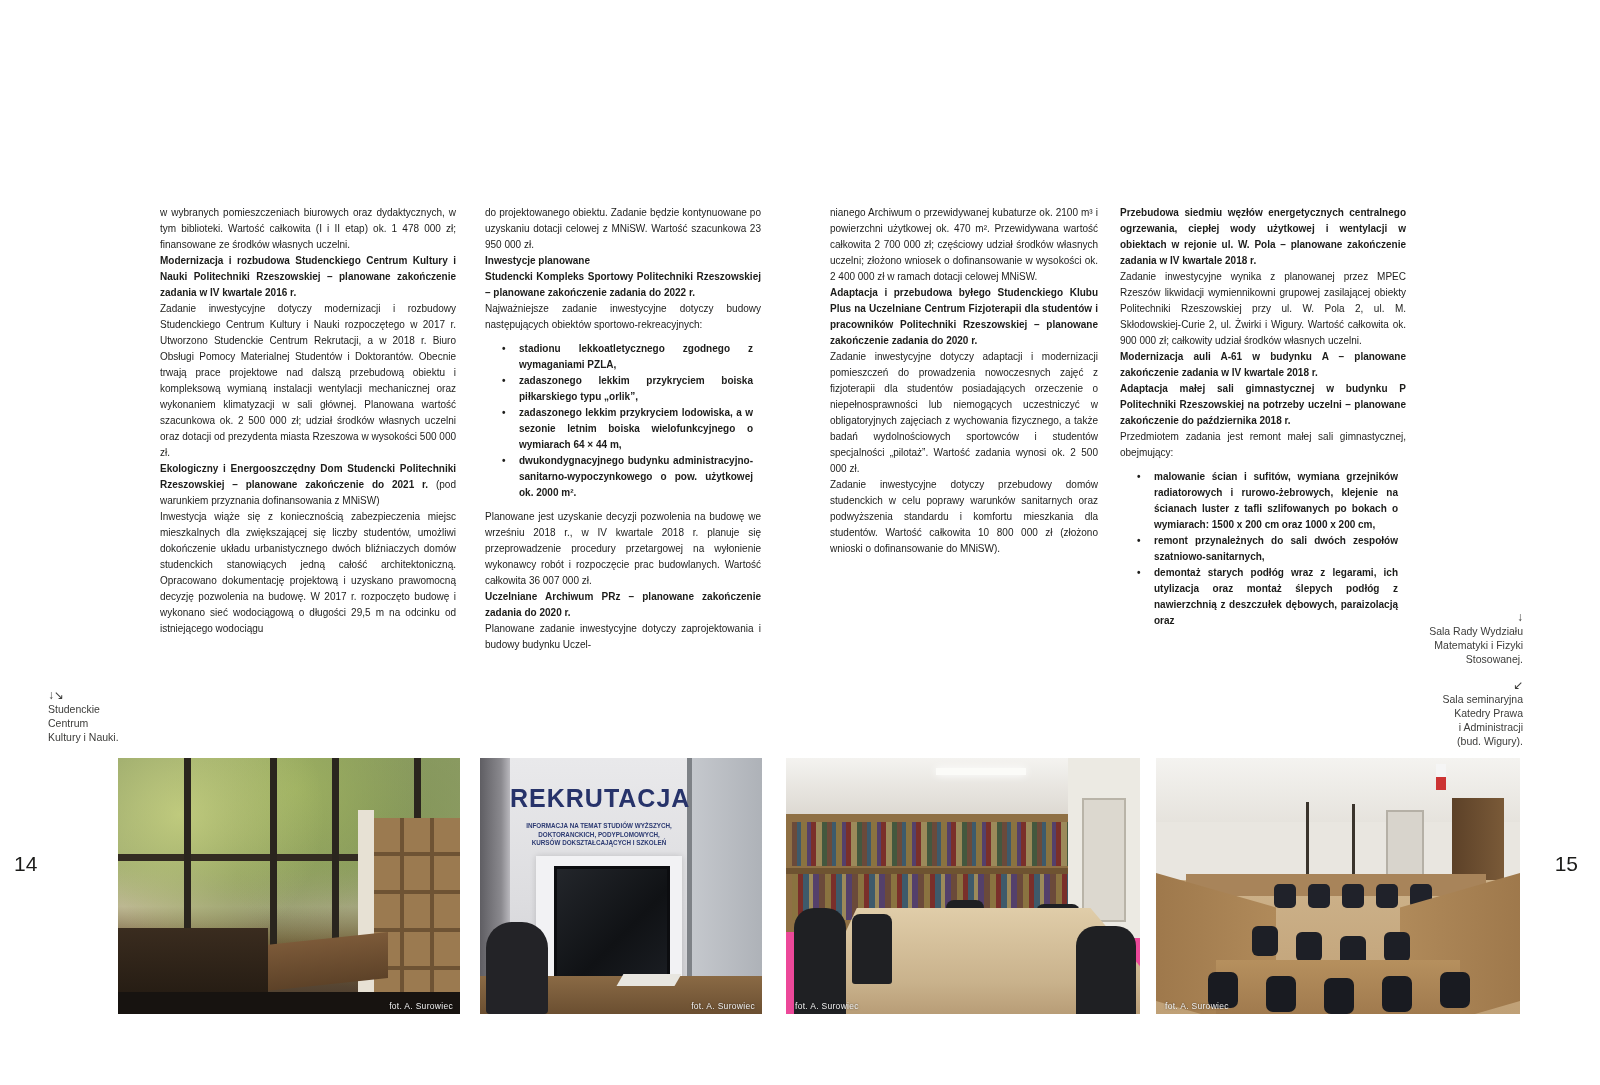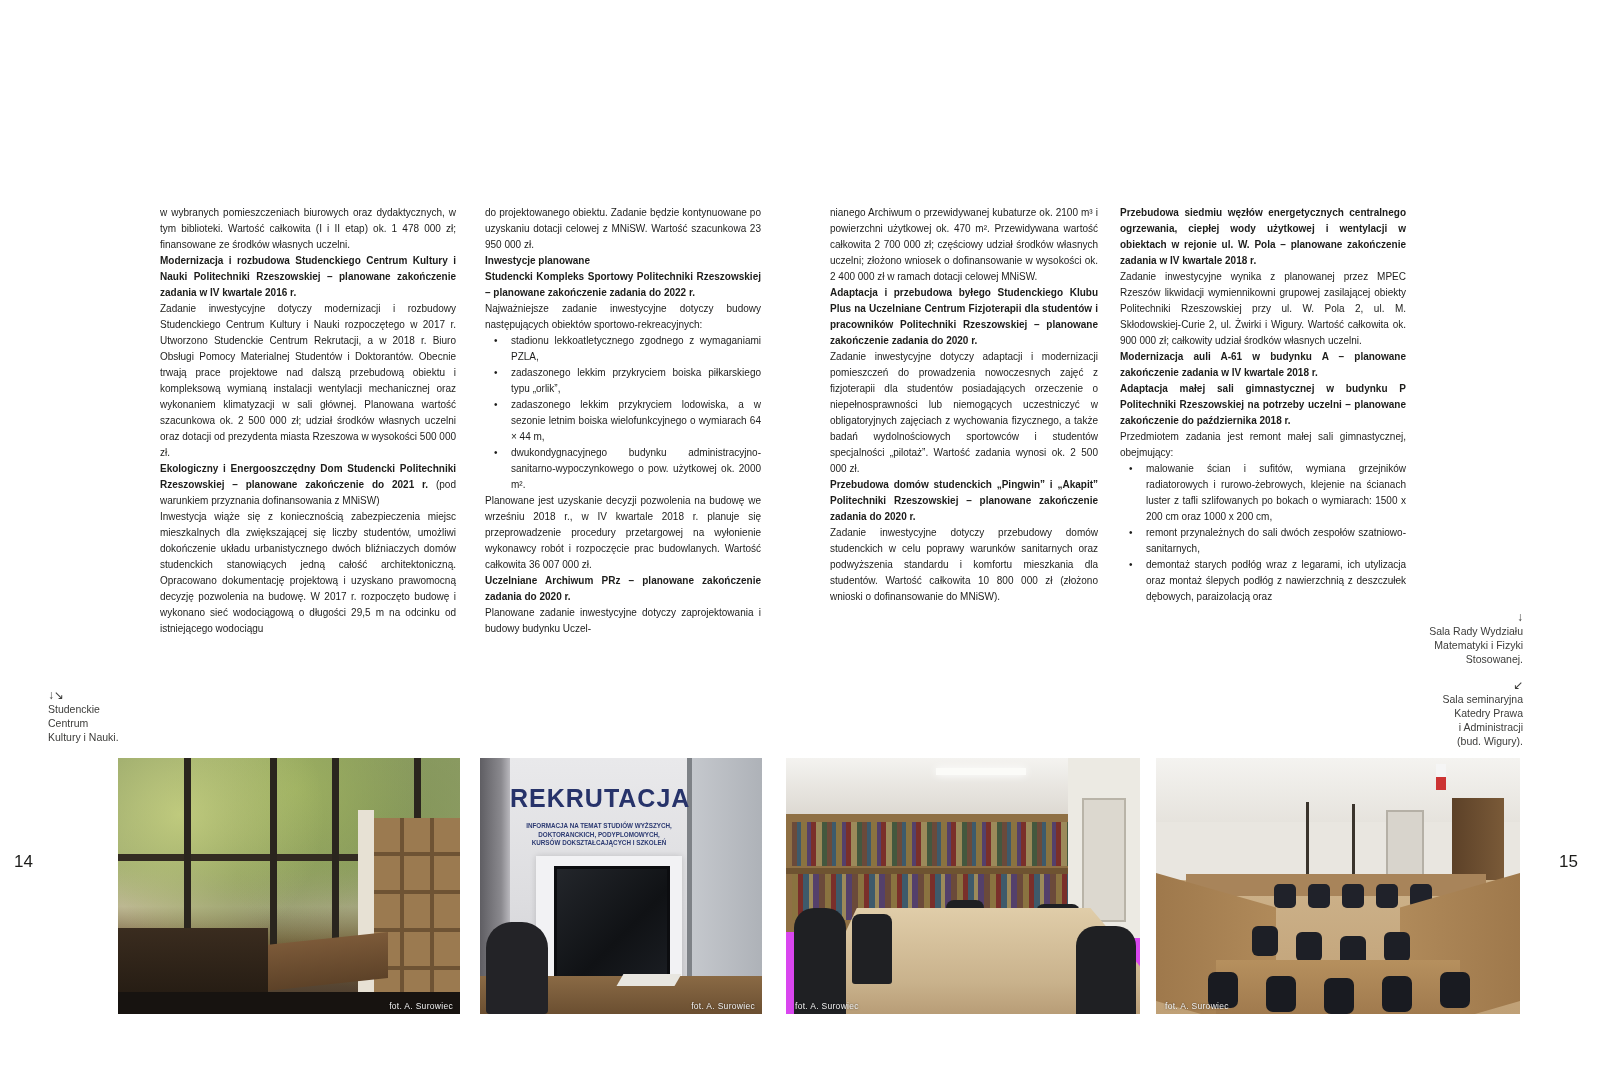--- a/index.html
+++ b/index.html
@@ -6,32 +6,32 @@
   body{
     width:1600px;height:1085px;position:relative;background:#ffffff;
     font-family:"Liberation Sans","DejaVu Sans",sans-serif;color:#1c1c1a;
     overflow:hidden;
   }
   
   .col{position:absolute;top:205px;text-align:justify;font-size:10px;line-height:16px;}
   .col p{margin:0;}
   .gap{margin-top:16px;}
   .h{font-weight:bold;}
-  ul.bullets{margin:0;padding:0;list-style:none;}
+  ul.bullets{margin:8px;padding:0;list-style:none;font-weight:bold;}
   ul.bullets li{position:relative;padding-left:26px;text-align:justify;}
   ul.bullets li::before{content:"\2022";position:absolute;left:9px;top:0;}
   
   .note{position:absolute;font-size:10.5px;line-height:14px;color:#3c3c3a;}
   .note .arrow{font-size:12px;}
   .note-left{text-align:left;}
   .note-right{text-align:right;}
   
-  .pagenum{position:absolute;font-size:17px;color:#1c1c1a;}
-  
-  .photo{position:absolute;top:758px;height:256px;overflow:hidden;background:#d946ef;}
+  .pagenum{position:absolute;font-size:21px;color:#1c1c1a;}
+  
+  .photo{position:absolute;top:758px;height:256px;overflow:hidden;background:#ec4899;}
   .credit{position:absolute;bottom:3px;font-size:8.5px;color:#f2f2f2;text-shadow:0 0 2px rgba(0,0,0,.6);letter-spacing:.3px;}
   .credit.r{right:7px;} .credit.l{left:9px;}
   .ph-el{position:absolute;}
 
   
   #photo1{left:118px;width:342px;}
   .p1-bg{inset:0;background:
     radial-gradient(circle at 18% 22%, rgba(200,210,130,.85), transparent 42%),
     radial-gradient(circle at 52% 12%, rgba(160,180,95,.8), transparent 46%),
     radial-gradient(circle at 78% 28%, rgba(125,145,82,.75), transparent 50%),
@@ -155,21 +155,20 @@
   </ul>
   <p>Planowane jest uzyskanie decyzji pozwolenia na budowę we wrześniu 2018 r., w IV kwartale 2018 r. planuje się przeprowadzenie procedury przetargowej na wyłonienie wykonawcy robót i rozpoczęcie prac budowlanych. Wartość całkowita 36 007 000 zł.</p>
   <p class="h gap">Uczelniane Archiwum PRz – planowane zakończenie zadania do 2020 r.</p>
   <p>Planowane zadanie inwestycyjne dotyczy zaprojektowania i budowy budynku Uczel-</p>
 </div>
 
 <div class="col" style="left:830px;width:268px;">
   <p>nianego Archiwum o przewidywanej kubaturze ok. 2100 m³ i powierzchni użytkowej ok. 470 m². Przewidywana wartość całkowita 2 700 000 zł; częściowy udział środków własnych uczelni; złożono wniosek o dofinansowanie w wysokości ok. 2 400 000 zł w ramach dotacji celowej MNiSW.</p>
   <p class="h gap">Adaptacja i przebudowa byłego Studenckiego Klubu Plus na Uczelniane Centrum Fizjoterapii dla studentów i pracowników Politechniki Rzeszowskiej – planowane zakończenie zadania do 2020 r.</p>
   <p>Zadanie inwestycyjne dotyczy adaptacji i modernizacji pomieszczeń do prowadzenia nowoczesnych zajęć z fizjoterapii dla studentów posiadających orzeczenie o niepełnosprawności lub niemogących uczestniczyć w obligatoryjnych zajęciach z wychowania fizycznego, a także badań wydolnościowych sportowców i studentów specjalności „pilotaż”. Wartość zadania wynosi ok. 2 500 000 zł.</p>
-  <p class="h gap">Przebudowa domów studenckich „Pingwin” i „Akapit” Politechniki Rzeszowskiej – planowane zakończenie zadania do 2020 r.</p>
   <p>Zadanie inwestycyjne dotyczy przebudowy domów studenckich w celu poprawy warunków sanitarnych oraz podwyższenia standardu i komfortu mieszkania dla studentów. Wartość całkowita 10 800 000 zł (złożono wnioski o dofinansowanie do MNiSW).</p>
 </div>
 
 <div class="col" style="left:1120px;width:286px;">
   <p class="h">Przebudowa siedmiu węzłów energetycznych centralnego ogrzewania, ciepłej wody użytkowej i wentylacji w obiektach w rejonie ul. W. Pola – planowane zakończenie zadania w IV kwartale 2018 r.</p>
   <p>Zadanie inwestycyjne wynika z planowanej przez MPEC Rzeszów likwidacji wymiennikowni grupowej zasilającej obiekty Politechniki Rzeszowskiej przy ul. W. Pola 2, ul. M. Skłodowskiej-Curie 2, ul. Żwirki i Wigury. Wartość całkowita ok. 900 000 zł; całkowity udział środków własnych uczelni.</p>
   <p class="h gap">Modernizacja auli A-61 w budynku A – planowane zakończenie zadania w IV kwartale 2018 r.</p>
   <p class="h gap">Adaptacja małej sali gimnastycznej w budynku P Politechniki Rzeszowskiej na potrzeby uczelni – planowane zakończenie do października 2018 r.</p>
   <p>Przedmiotem zadania jest remont małej sali gimnastycznej, obejmujący:</p>
   <ul class="bullets">

